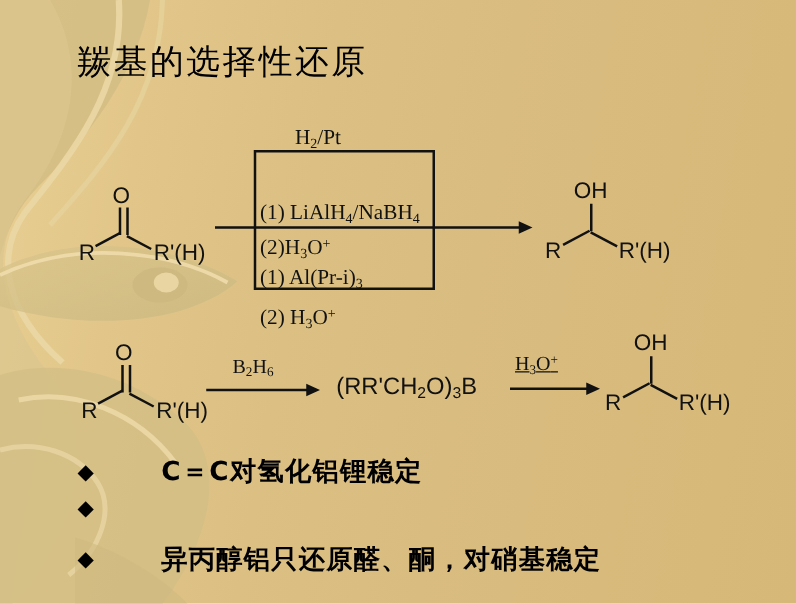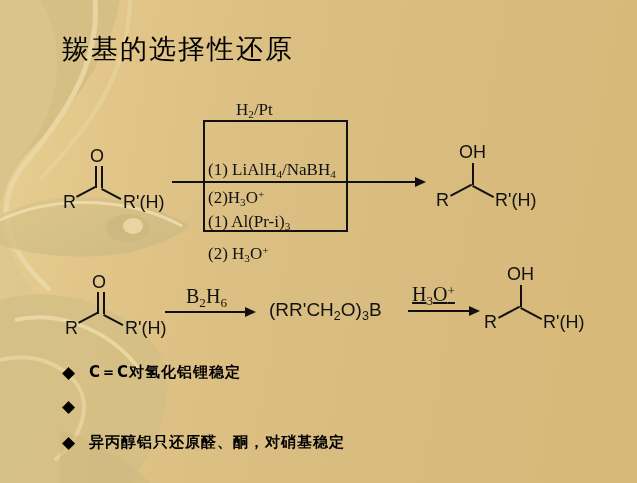--- a/index.html
+++ b/index.html
@@ -53,21 +53,21 @@
     position: absolute;
     font-family: "Liberation Serif", serif;
     color: #111111;
     white-space: nowrap;
     text-align: right;
   }
   .chem sub { font-size: 66%; vertical-align: -0.28em; }
   .chem sup { font-size: 66%; vertical-align: 0.42em; }
   .atom-sans { font-family: "Liberation Sans", sans-serif; font-size: 18px; }
   .reagent   { font-size: 17px; }
-  .small-rg  { font-size: 20px; }
+  .small-rg  { font-size: 16px; }
 
   
   .bond {
     position: absolute;
     background: #111111;
   }
   .bond-v { width: 2px; }
   .bond-d { height: 2px; transform-origin: 0 0; }
 
   
@@ -104,23 +104,24 @@
   }
   .bullet-mark {
     font-size: 17px;
     color: #000000;
     line-height: 1;
     margin-right: 14px;
   }
   .bullet-text {
     font-family: "DejaVu Sans", sans-serif;
     font-weight: bold;
-    font-size: 15px;
+    font-size: 21px;
     letter-spacing: 1px;
     color: #000000;
+    margin-left: 40px;
   }
 </style>
 </head>
 <body>
 
 <div id="slide">
 
   <svg id="deco-svg" viewBox="0 0 300 483" preserveAspectRatio="none">
     <defs>
       <linearGradient id="gA" x1="0" y1="0" x2="1" y2="1">

